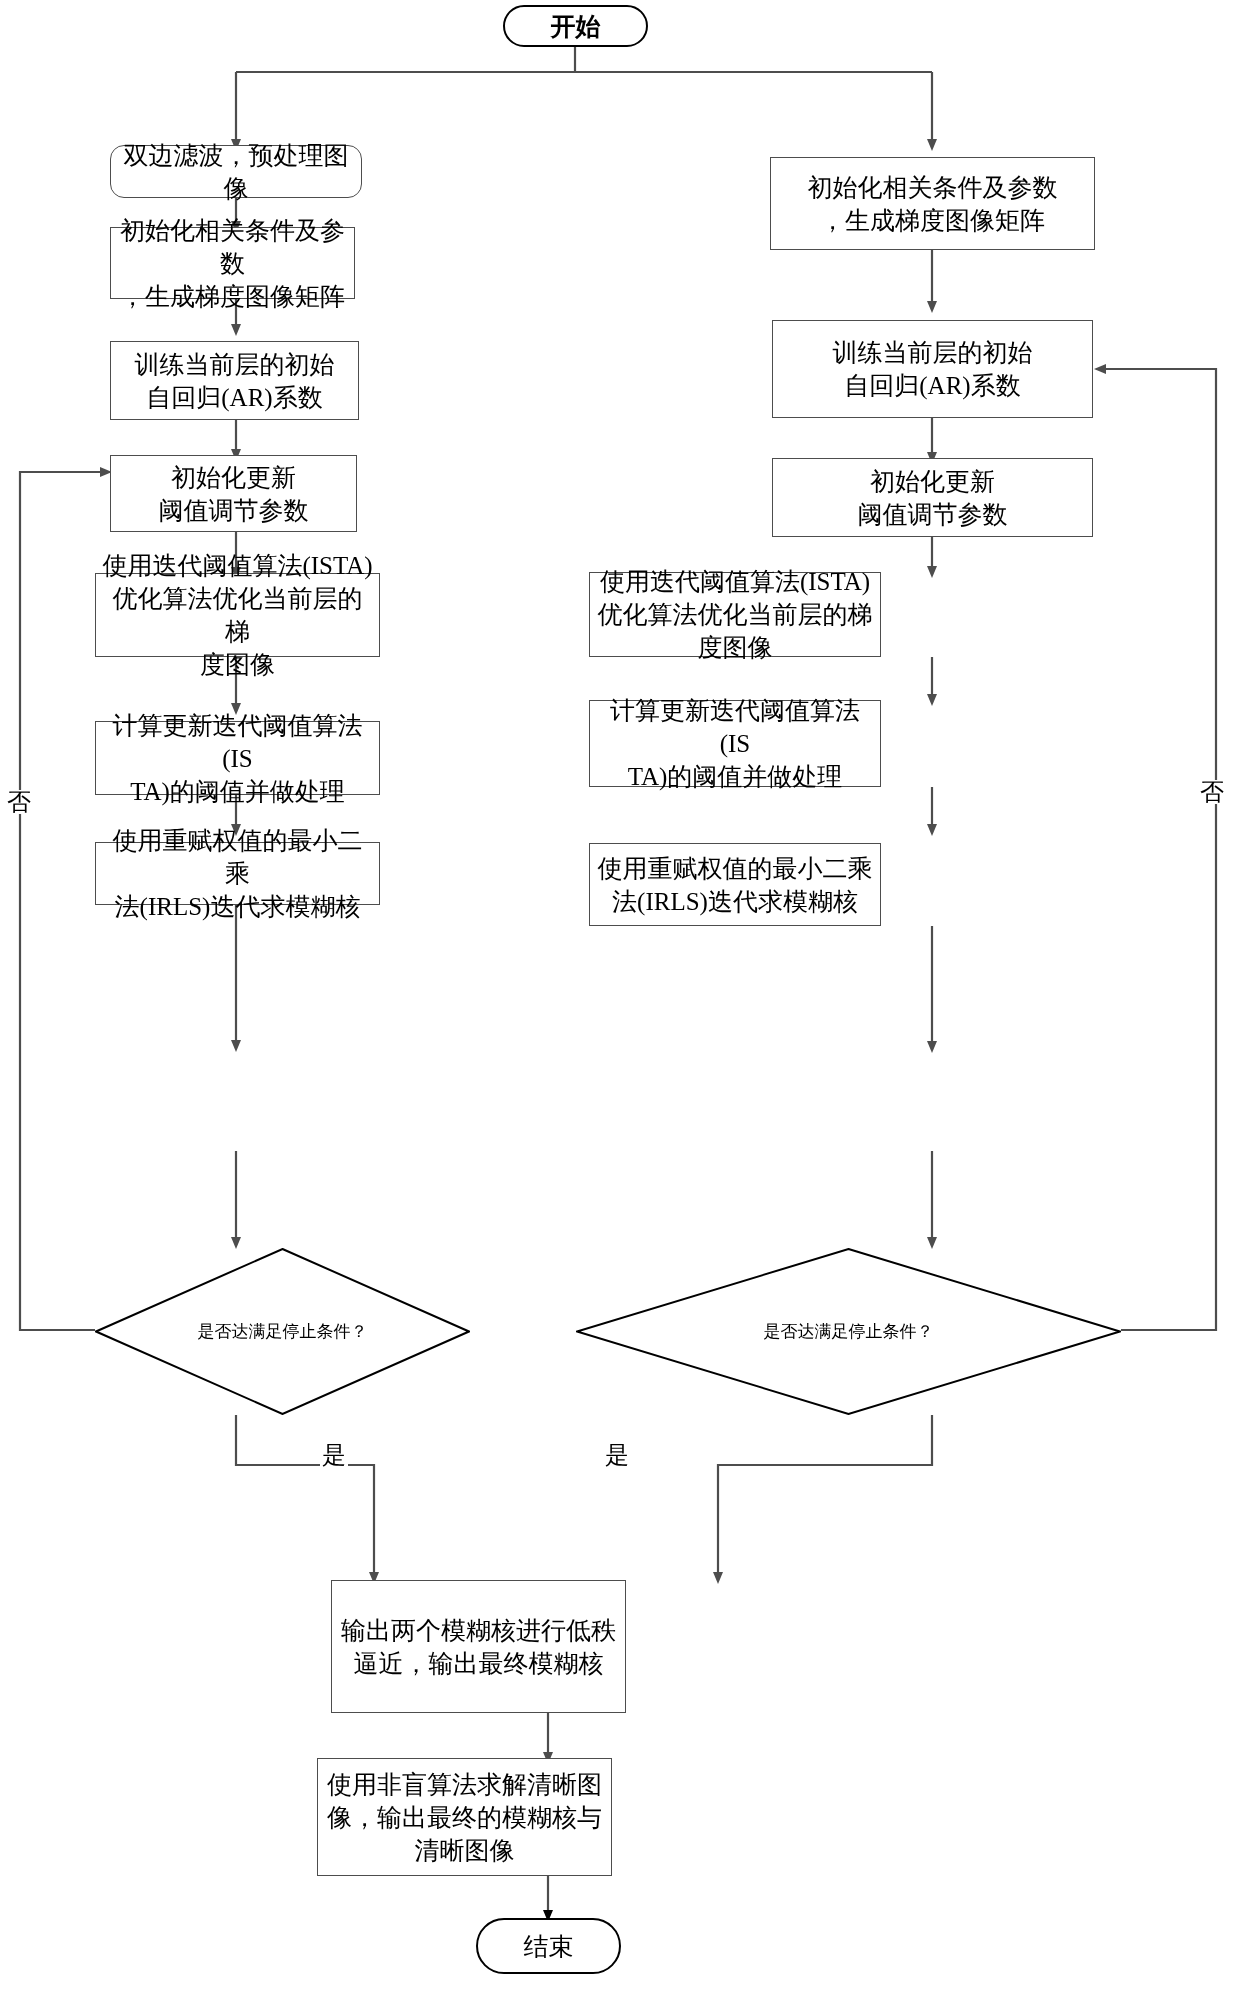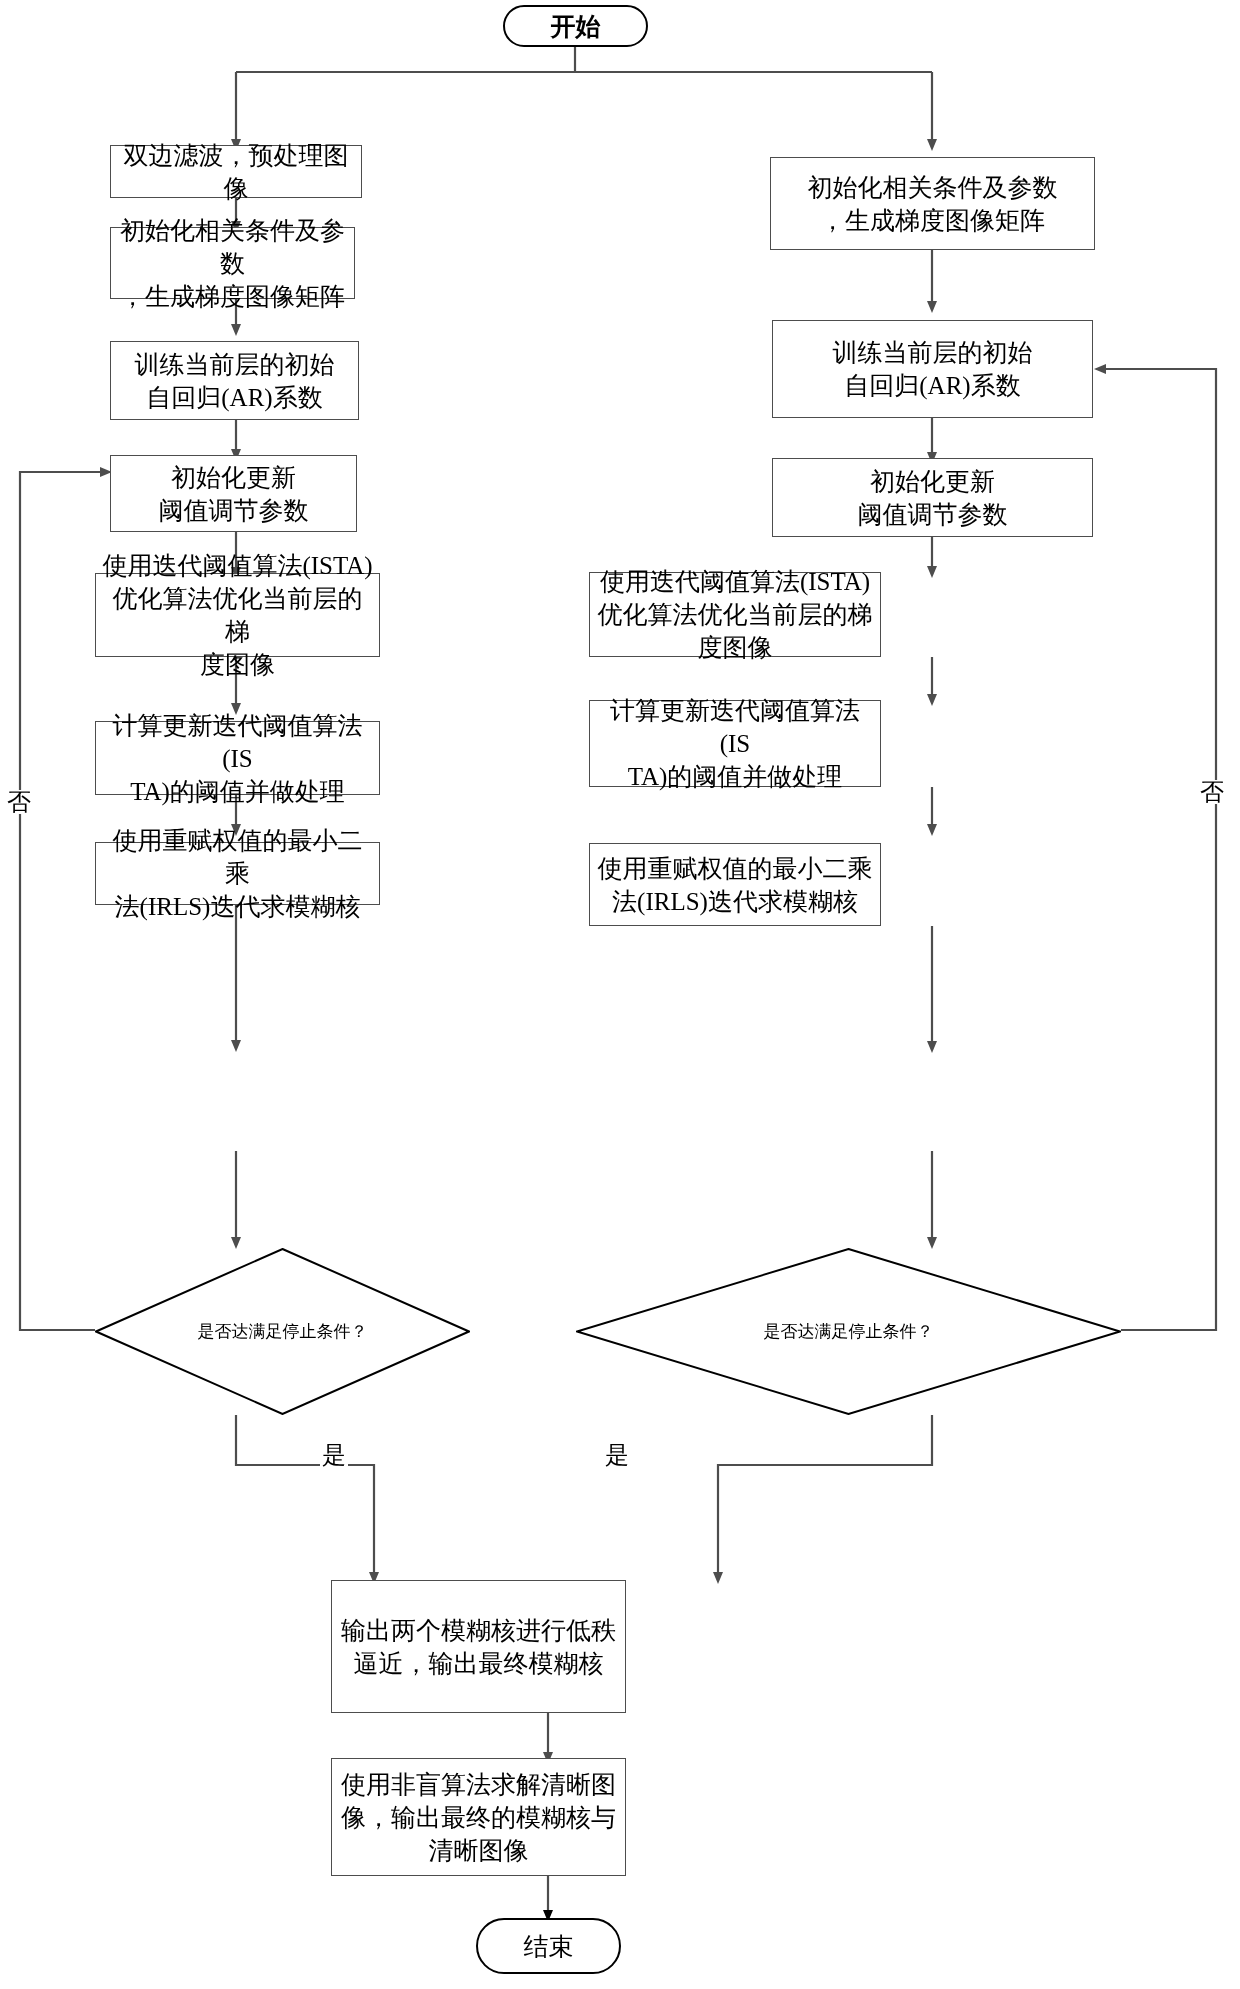--- a/index.html
+++ b/index.html
@@ -127,21 +127,21 @@
         <path d="M548,1692 L548,1758" marker-end="url(#ah)"></path>
         <path d="M548,1876 L548,1916" marker-end="url(#ahb)"></path>
       </g>
     </svg>
   </div>
 
   <div class="node terminator" style="left:503px;top:5px;width:145px;height:42px;font-weight:bold;">开始</div>
 
   <div class="node terminator" style="left:476px;top:1918px;width:145px;height:56px;">结束</div>
 
-  <div class="node" style="left:110px;top:145px;width:252px;height:53px;">双边滤波，预处理图像</div>
+  <div class="node" style="left:110px;top:145px;width:252px;height:53px;border-radius:14px;">双边滤波，预处理图像</div>
 
   <div class="node" style="left:110px;top:227px;width:245px;height:72px;">初始化相关条件及参数
 ，生成梯度图像矩阵</div>
 
   <div class="node" style="left:110px;top:341px;width:249px;height:79px;">训练当前层的初始
 自回归(AR)系数</div>
 
   <div class="node" style="left:110px;top:455px;width:247px;height:77px;">初始化更新
 阈值调节参数</div>
 
@@ -184,21 +184,21 @@
   <div class="decision" style="left:576px;top:1248px;width:545px;height:167px;">
     <svg width="545" height="167" viewBox="0 0 545 167">
       <polygon points="272.5,1 544,83.5 272.5,166 1,83.5" fill="#ffffff" stroke="#000000" stroke-width="2"></polygon>
     </svg>
     <span class="dtext">是否达满足停止条件？</span>
   </div>
 
   <div class="node" style="left:331px;top:1580px;width:295px;height:133px;">输出两个模糊核进行低秩
 逼近，输出最终模糊核</div>
 
-  <div class="node" style="left:331px;top:1758px;width:295px;height:118px;">使用非盲算法求解清晰图
+  <div class="node" style="left:317px;top:1758px;width:295px;height:118px;">使用非盲算法求解清晰图
 像，输出最终的模糊核与
 清晰图像</div>
 
   <div class="elabel" style="left:5px;top:790px;">否</div>
 
   <div class="elabel" style="left:1198px;top:780px;">否</div>
 
   <div class="elabel" style="left:320px;top:1443px;">是</div>
 
   <div class="elabel" style="left:603px;top:1443px;">是</div>

